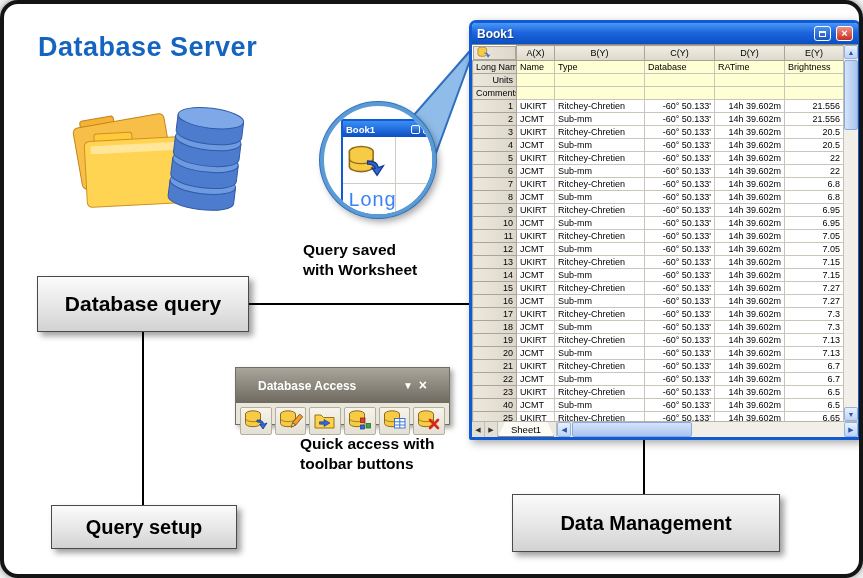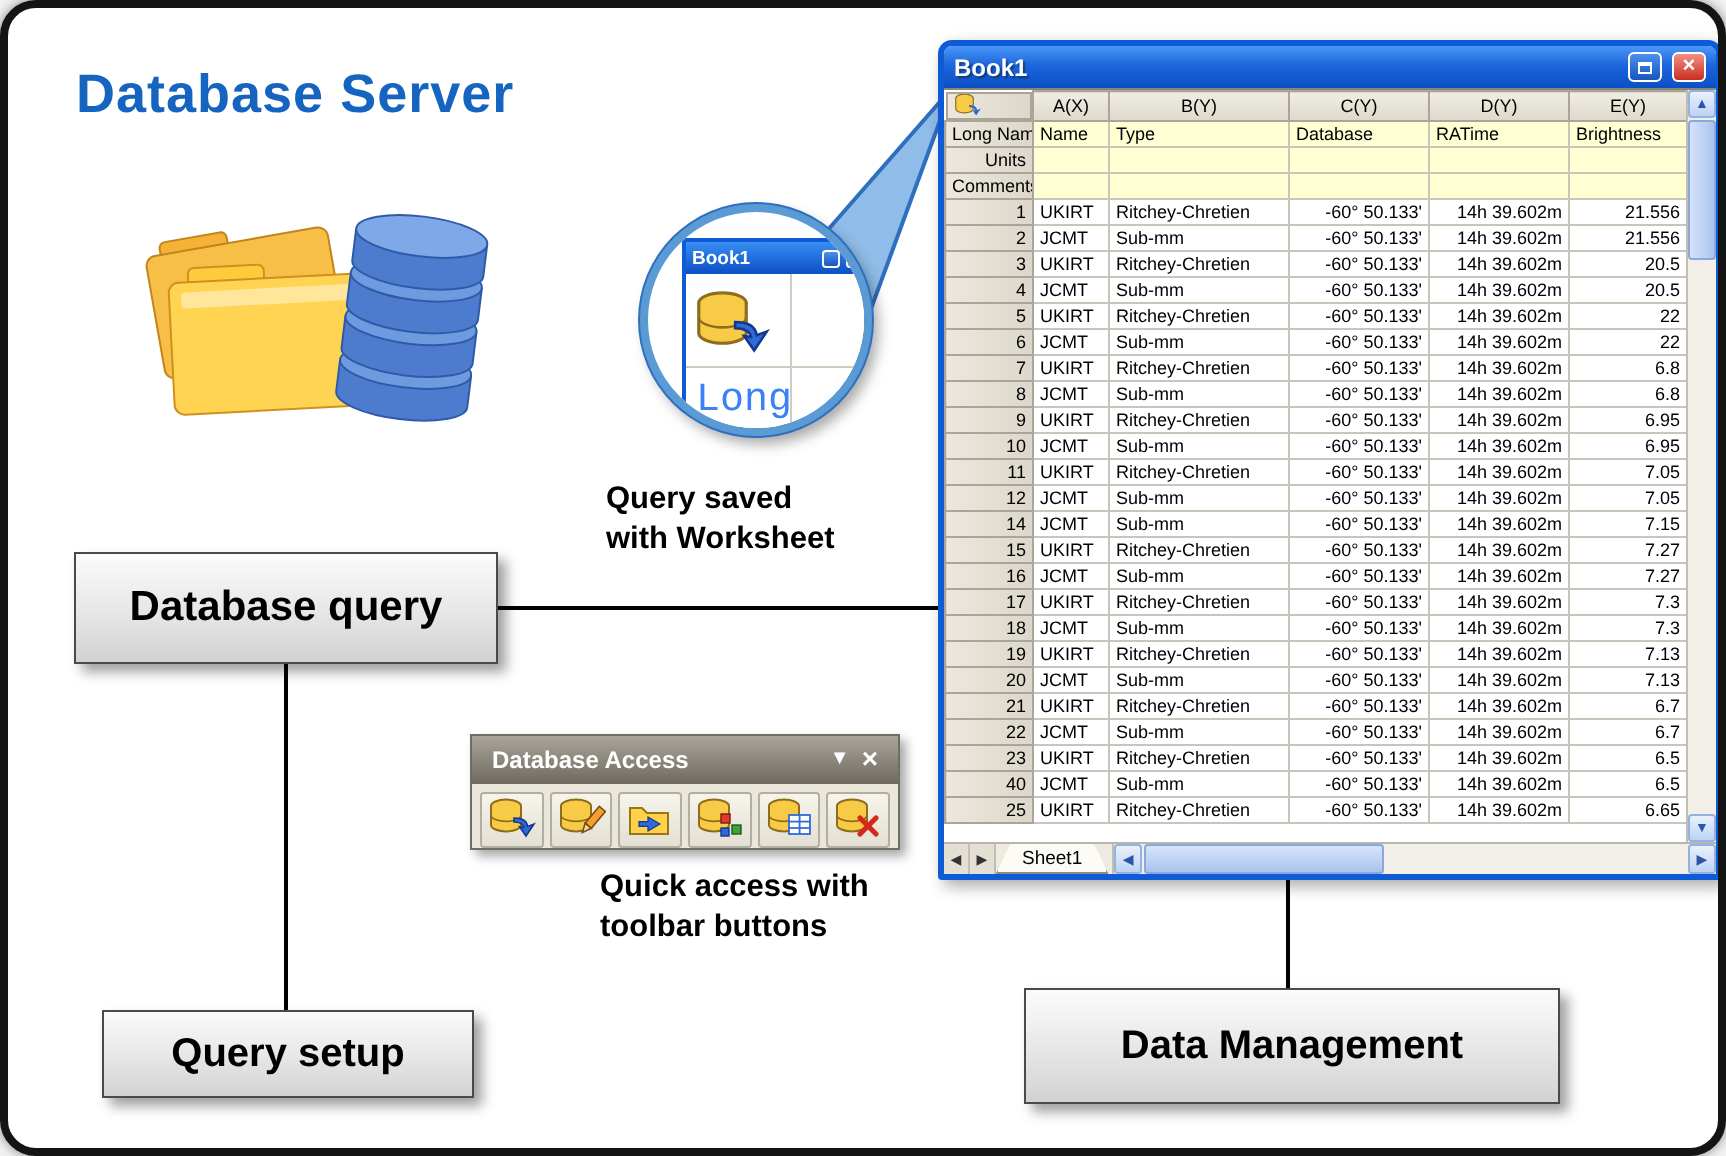--- a/index.html
+++ b/index.html
@@ -73,24 +73,24 @@
   .mini-grid-h { position: absolute; left: 0; top: 46px; width: 100%; height: 1px; background: #cfccc2; }
   .mini-text { position: absolute; left: 5px; top: 52px; font-size: 20px; color: #3b82f6; font-family: Liberation Mono, monospace; }
 
   
   .db-toolbar {
     position: absolute; left: 231px; top: 363px; width: 215px; height: 58px;
     border: 1px solid #716d63; background: #EAE6DA;
     box-shadow: 3px 3px 5px rgba(0,0,0,.35); z-index: 3;
   }
   .tb-title {
-    height: 24px; background: linear-gradient(180deg,#a9a59b 0%, #86821f8 50%, #6e6a60 100%);
+    height: 35px; background: linear-gradient(180deg,#a9a59b 0%, #86821f8 50%, #6e6a60 100%);
     background: linear-gradient(180deg,#a9a59b,#6e6a60);
     color: #fff; font-size: 12px; font-weight: bold;
-    display: flex; align-items: center; padding: 0 10px; gap: 6px;
+    display: flex; align-items: center; padding: 0 22px; gap: 6px;
   }
   .tb-title-text { flex: 1; }
   .tb-glyph { color: #fff; font-size: 10px; cursor: default; line-height: 1; }
   .tb-close { font-size: 14px; font-weight: bold; margin-top: -2px; }
   .tb-body { display: flex; align-items: center; padding: 4px 4px; gap: 3px; }
   .tb-btn {
     width: 32px; height: 28px;
     display: flex; align-items: center; justify-content: center;
     background: linear-gradient(180deg,#f7f4ec,#e3dfd2);
     border: 1px solid #b2aea2;
@@ -483,20 +483,28 @@
               </tr>
               <tr class="datarow">
                 <th class="rowhdr">12</th>
                 <td class="txt">JCMT</td>
                 <td class="txt">Sub-mm</td>
                 <td class="num">-60° 50.133'</td>
                 <td class="num">14h 39.602m</td>
                 <td class="num">7.05</td>
               </tr>
               <tr class="datarow">
+                <th class="rowhdr">13</th>
+                <td class="txt">UKIRT</td>
+                <td class="txt">Ritchey-Chretien</td>
+                <td class="num">-60° 50.133'</td>
+                <td class="num">14h 39.602m</td>
+                <td class="num">7.15</td>
+              </tr>
+              <tr class="datarow">
                 <th class="rowhdr">14</th>
                 <td class="txt">JCMT</td>
                 <td class="txt">Sub-mm</td>
                 <td class="num">-60° 50.133'</td>
                 <td class="num">14h 39.602m</td>
                 <td class="num">7.15</td>
               </tr>
               <tr class="datarow">
                 <th class="rowhdr">15</th>
                 <td class="txt">UKIRT</td>

